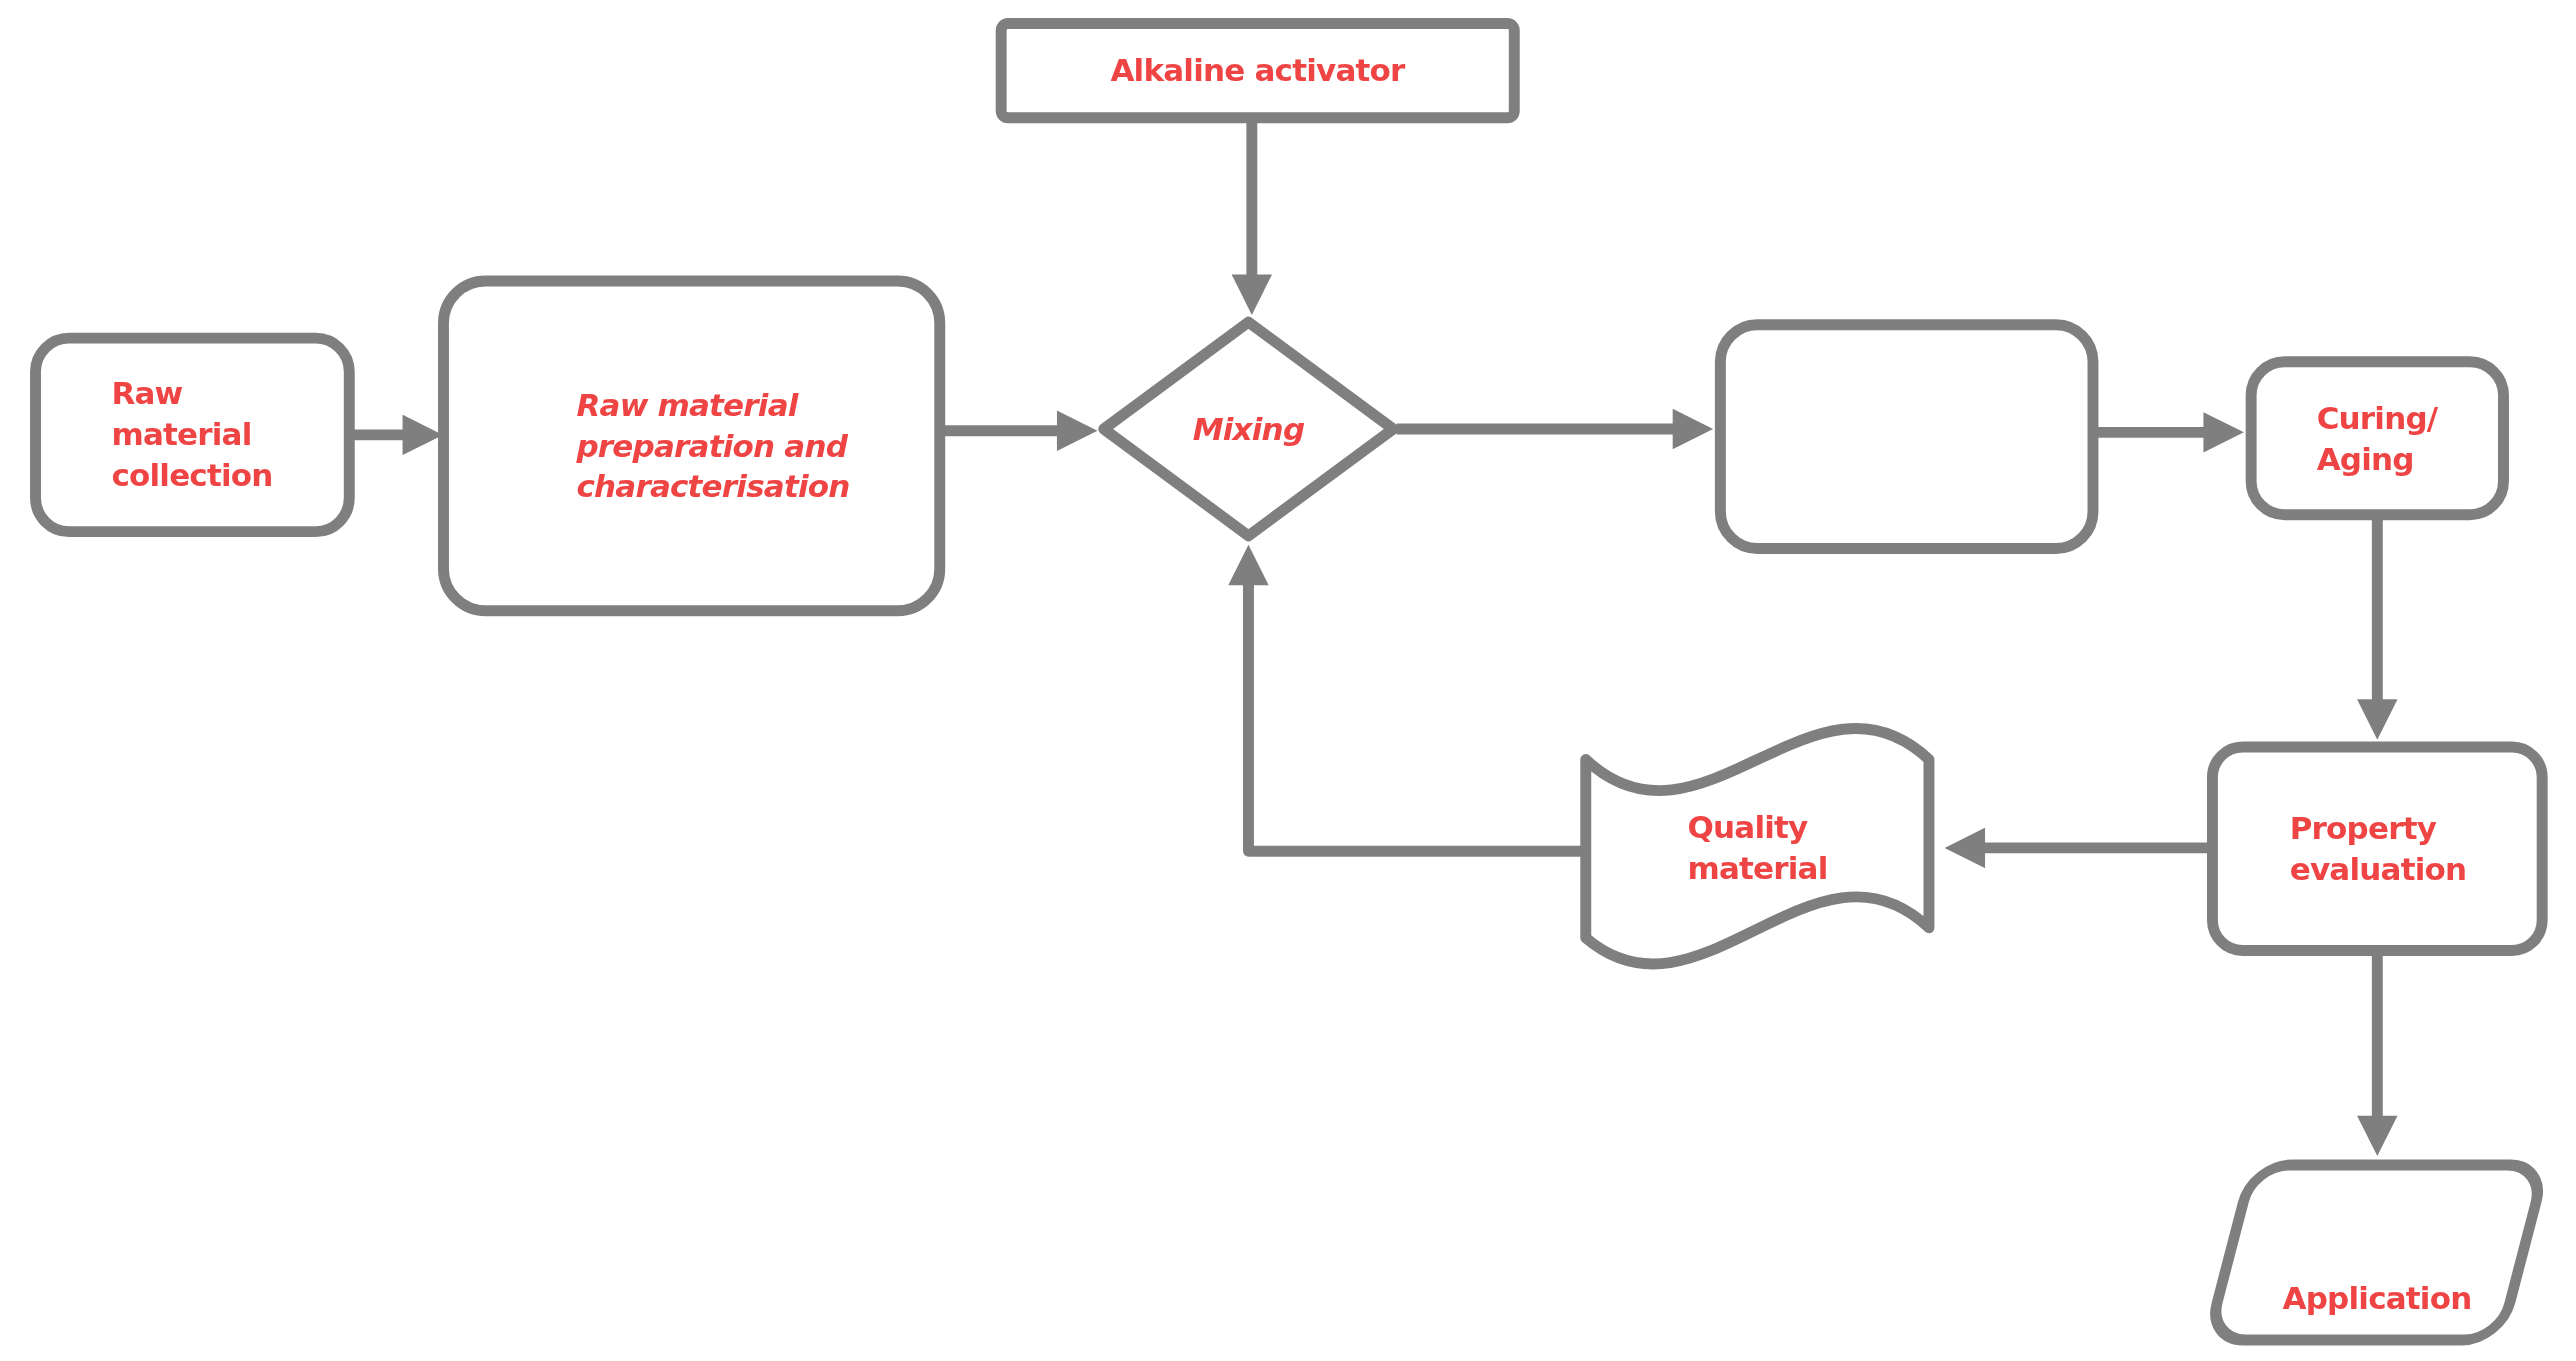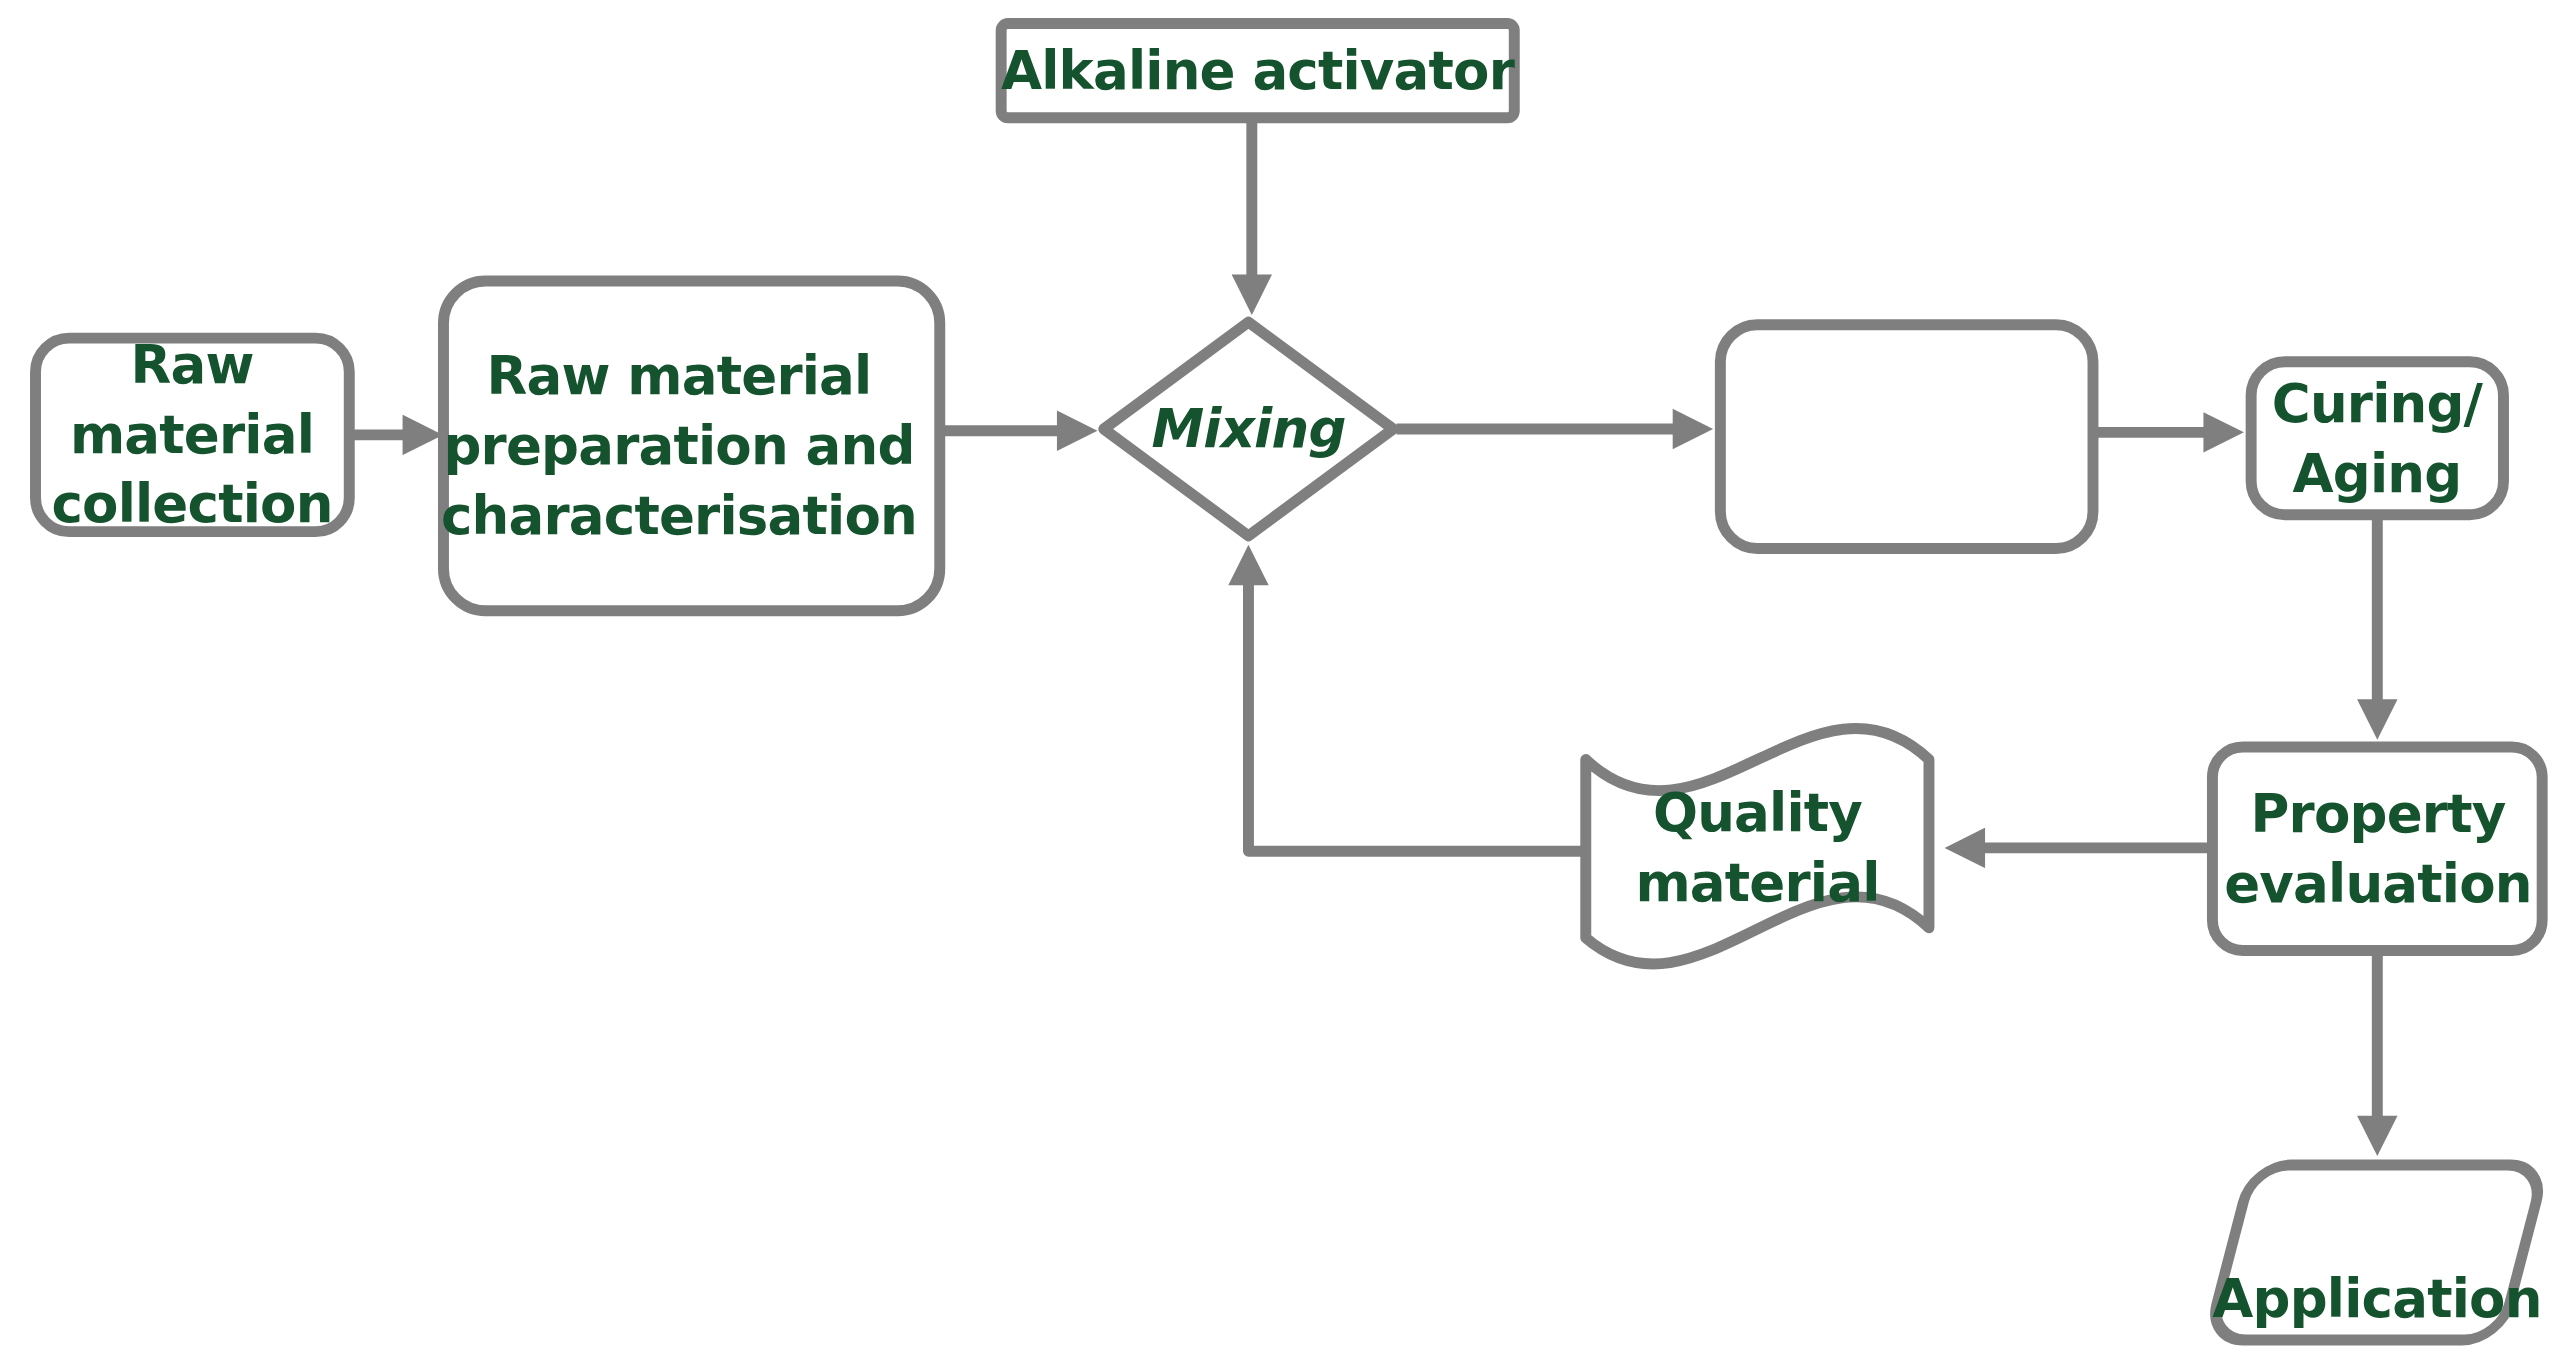--- a/index.html
+++ b/index.html
@@ -16,26 +16,25 @@
     inset: 0;
     width: 100%;
     height: 100%;
     display: block;
   }
   .node-label {
     position: absolute;
     display: flex;
     align-items: center;
     justify-content: center;
-    text-align: center;
     font-weight: 700;
-    font-size: 53px;
+    font-size: 31px;
     line-height: 1.32;
     letter-spacing: -0.8px;
-    color: #14532d;
+    color: #ef4444;
     white-space: pre;
     pointer-events: none;
   }
 </style>
 </head>
 <body>
 
 <div class="stage">
 
   <svg class="diagram-svg" viewBox="0 0 3062 1618">
@@ -71,21 +70,21 @@
                C 2157 975 2021 1231 1885 1115
                Z"></path>
       <rect x="3039" y="1385" width="348" height="208" rx="44" transform="skewX(-14.6)"></rect>
     </g>
   </svg>
 
   <div class="node-label" style="left:35px; top:338px; width:314px; height:193px;">Raw
 material
 collection</div>
 
-  <div class="node-label" style="left:431px; top:281px; width:496px; height:330px;">Raw material
+  <div class="node-label" style="left:465px; top:281px; width:496px; height:330px;font-style:italic;">Raw material
 preparation and
 characterisation</div>
 
   <div class="node-label" style="left:1001px; top:23.6px; width:513px; height:94px;">Alkaline activator</div>
 
   <div class="node-label" style="left:1104px; top:322px; width:289px; height:214px;font-style:italic;">Mixing</div>
 
 
   <div class="node-label" style="left:2213px; top:747px; width:330px; height:204px;">Property
 evaluation</div>

